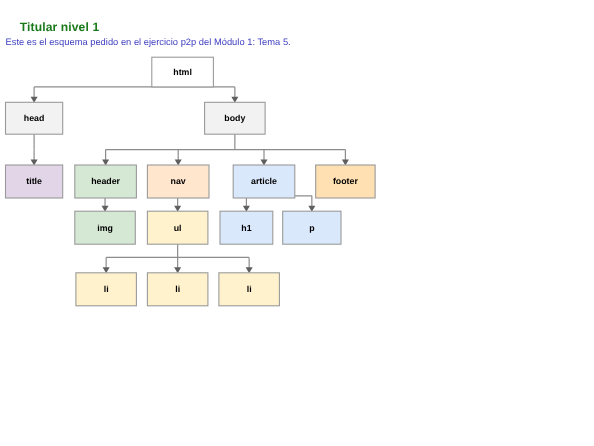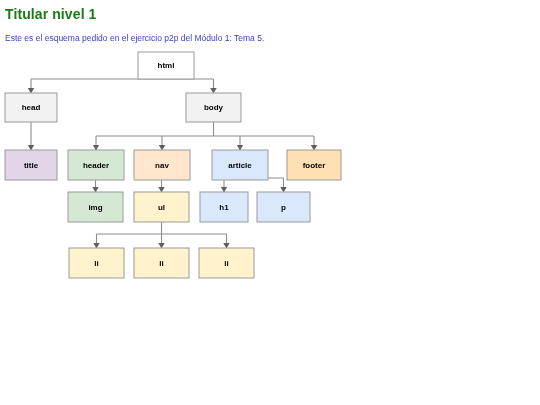--- a/index.html
+++ b/index.html
@@ -11,22 +11,22 @@
     width: 540px;
     height: 405px;
     font-family: "Liberation Sans", sans-serif;
     overflow: hidden;
     position: relative;
   }
   #page-title {
     position: absolute;
     left: 5px;
     top: 6px;
-    margin: 0;
-    font-size: 14px;
+    margin: 13px;
+    font-size: 11px;
     font-weight: bold;
     color: #1a7a1a;
     letter-spacing: 0.1px;
   }
   #intro-paragraph {
     position: absolute;
     left: 5px;
     top: 33px;
     margin: 0;
     font-size: 8.5px;

